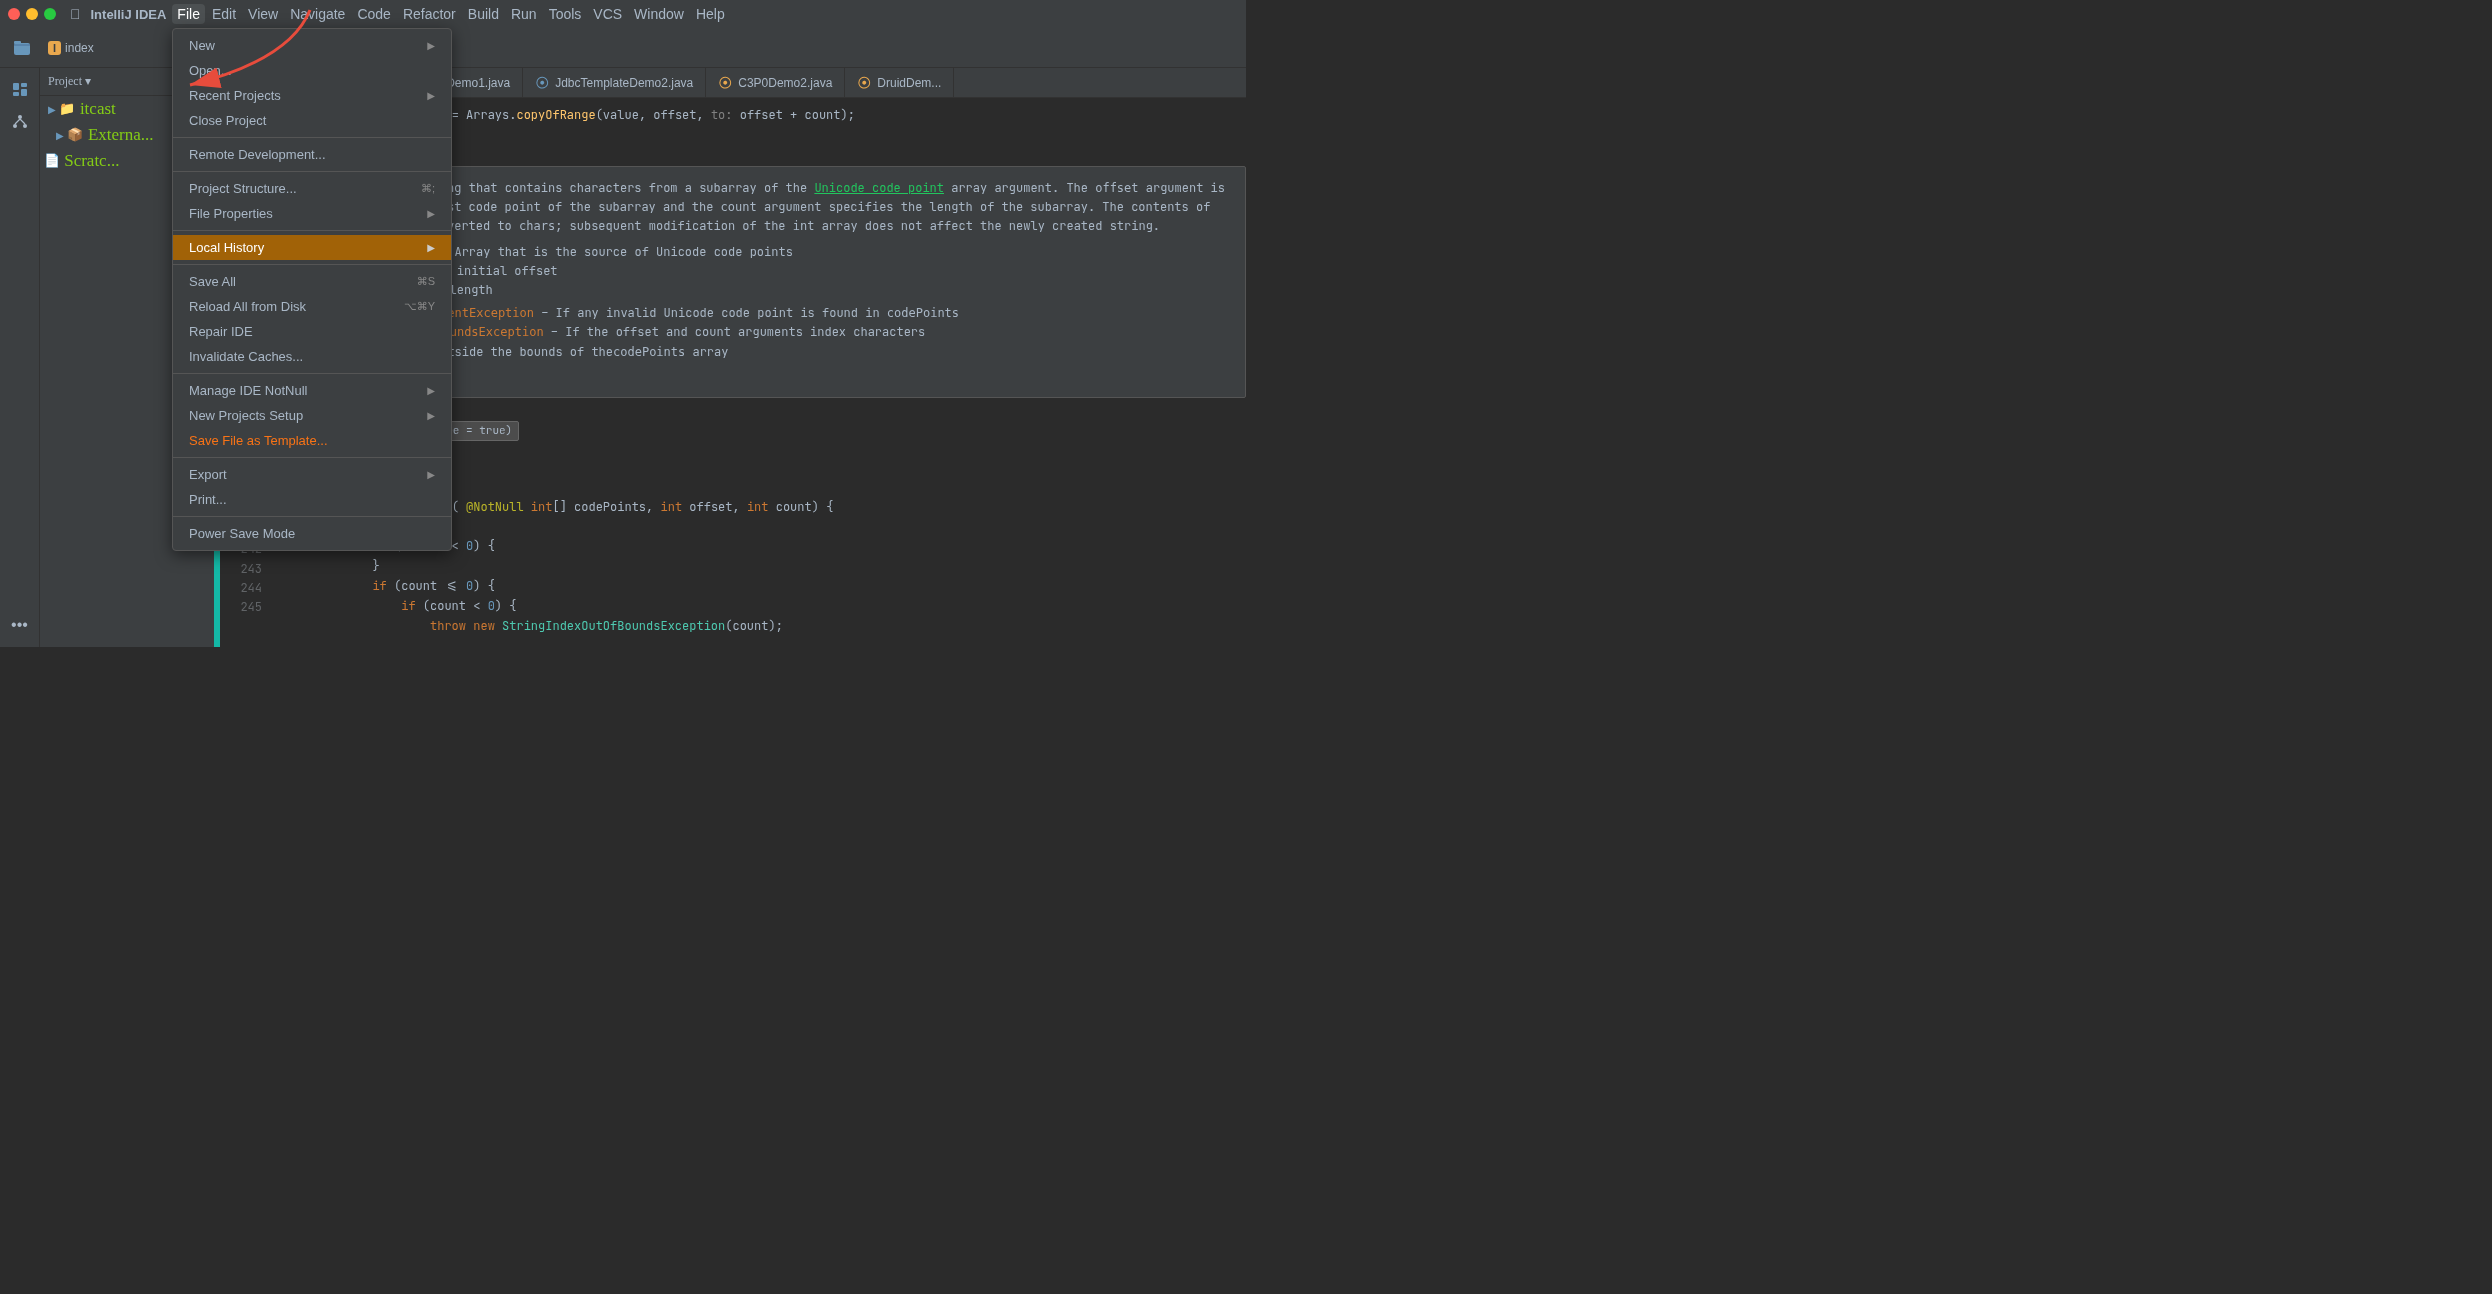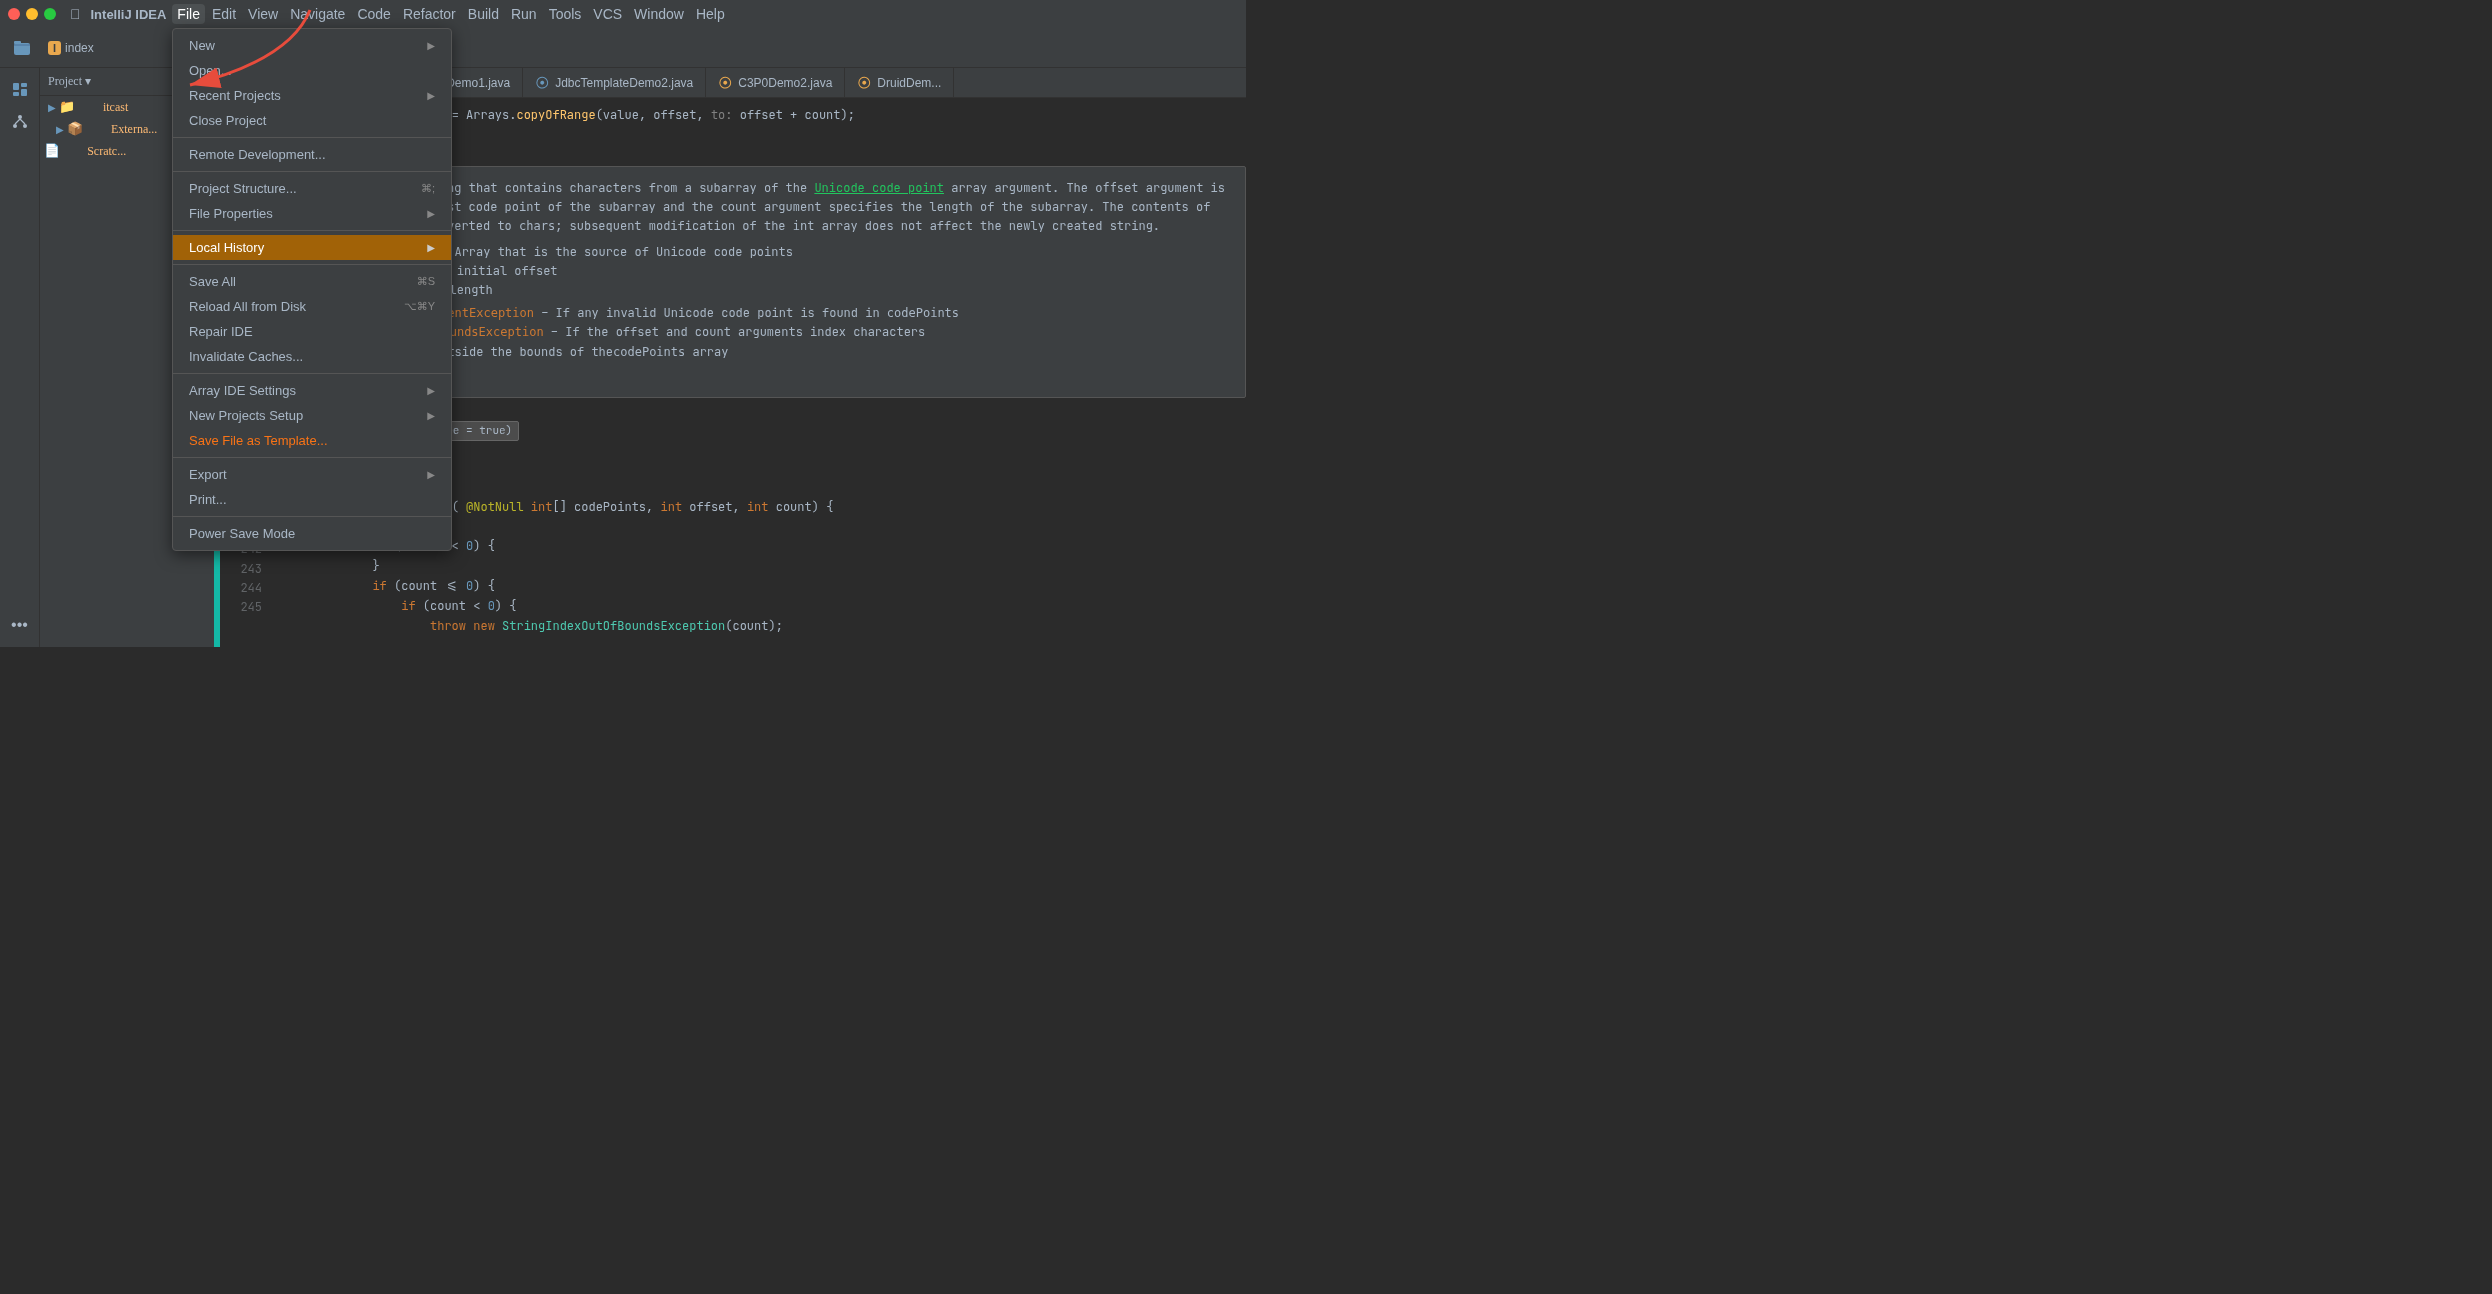--- a/index.html
+++ b/index.html
@@ -148,21 +148,21 @@
     }
     .tree-item {
       display: flex;
       align-items: center;
       padding: 3px 8px;
       gap: 4px;
       cursor: pointer;
     }
     .tree-arrow { color: #6897bb; font-size: 10px; }
     .tree-icon { font-size: 13px; }
-    .tree-label { color: #fdba74; font-size: 12px; margin-left: 23px; }
+    .tree-label { color: #84cc16; font-size: 17px; }
     .dropdown-menu {
       position: absolute;
       top: 28px;
       left: 172px;
       width: 280px;
       background: #3c3f41;
       border: 1px solid #555;
       border-radius: 4px;
       box-shadow: 0 4px 16px rgba(0,0,0,0.5);
       z-index: 200;
@@ -530,21 +530,21 @@
     <span class="menu-item-right">⌥⌘Y</span>
   </div>
   <div class="menu-item">
     <span>Repair IDE</span>
   </div>
   <div class="menu-item">
     <span>Invalidate Caches...</span>
   </div>
   <div class="menu-separator"></div>
   <div class="menu-item">
-    <span>Array IDE Settings</span>
+    <span>Manage IDE NotNull</span>
     <span class="menu-item-right">
         <span class="submenu-arrow">▶</span>
       </span>
   </div>
   <div class="menu-item">
     <span>New Projects Setup</span>
     <span class="menu-item-right">
         <span class="submenu-arrow">▶</span>
       </span>
   </div>

